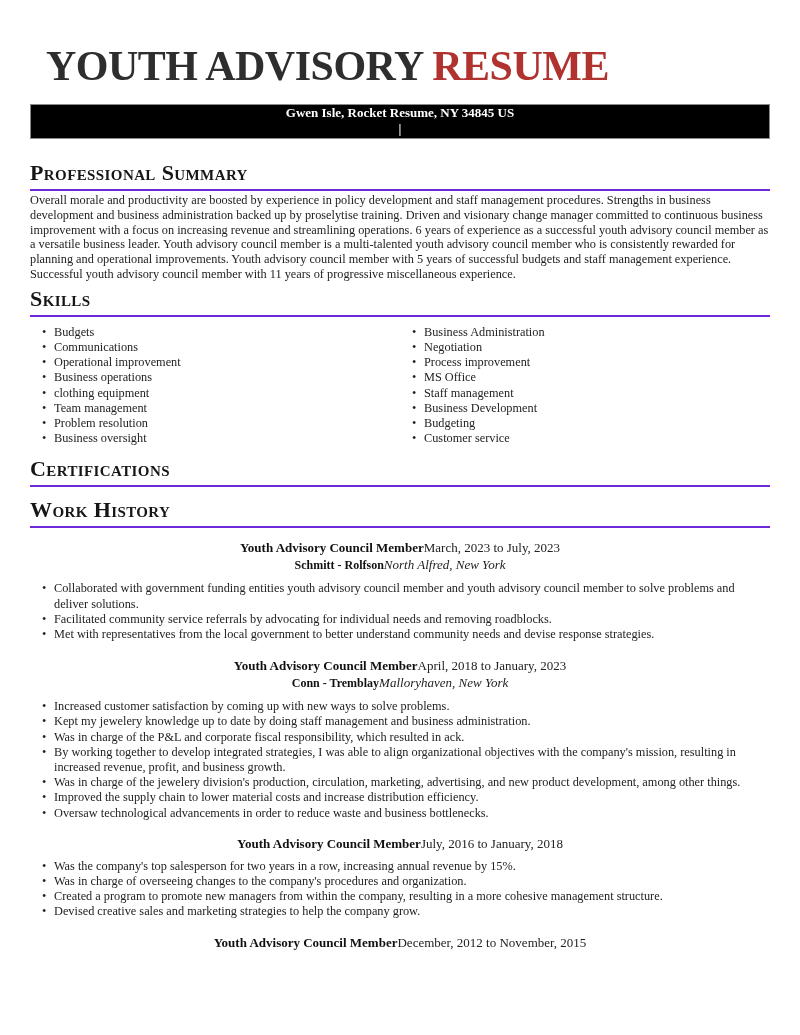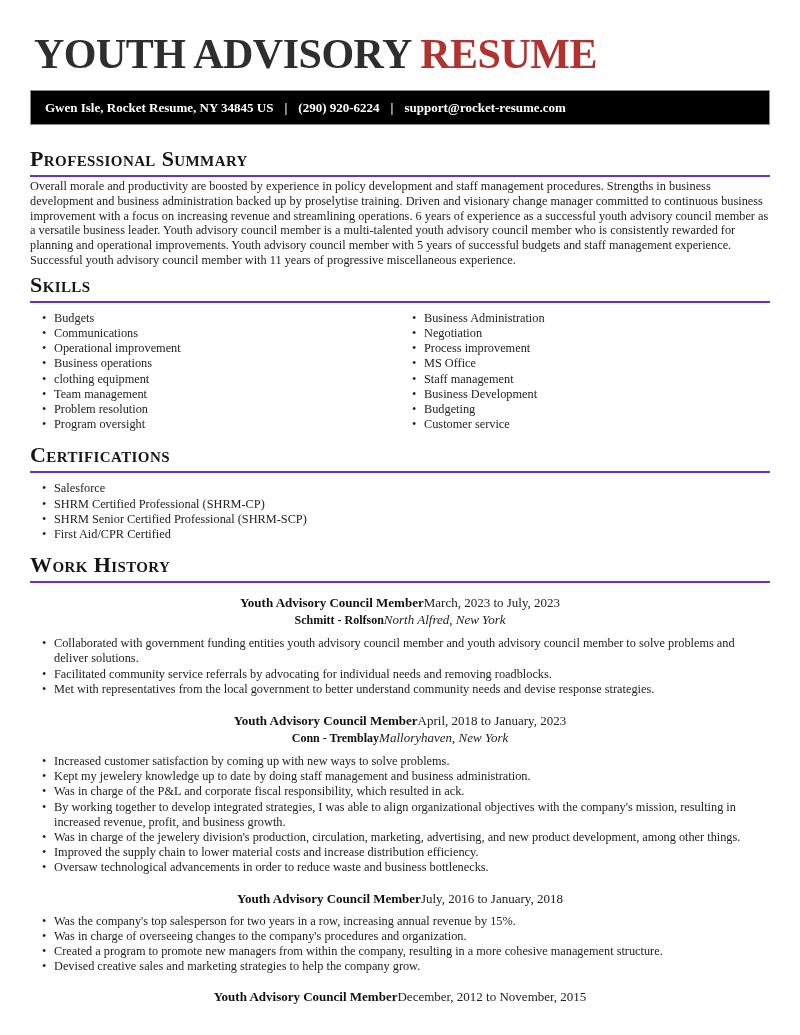--- a/index.html
+++ b/index.html
@@ -6,31 +6,31 @@
   html, body { margin: 0; padding: 0; }
   body {
     width: 800px; height: 1035px; overflow: hidden;
     background: #ffffff; color: #1d1d1d;
     font-family: "Liberation Serif", serif;
   }
   .page { width: 800px; height: 1035px; padding: 28px 30px 0 30px; overflow: hidden; }
 
   
   h1.resume-title {
-    margin: 4px; font-size: 42px; line-height: 44px; font-weight: bold;
+    margin: 16px; font-size: 42px; line-height: 44px; font-weight: bold;
     letter-spacing: -0.5px; color: #2e2e2e; white-space: nowrap;
   }
   h1.resume-title .accent { color: #b0332f; }
 
   
   .contact-bar {
     margin-top: 14px; background: #000000; color: #ffffff;
     border: 1px solid #8a8a8a;
     height: 35px; display: flex; align-items: center;
-    padding: 0 14px; font-size: 13px; font-weight: bold;
+    padding: 0 14px; font-size: 13px; font-weight: bold; flex-direction: column;
   }
   .contact-bar .sep { padding: 0 11px; font-weight: bold; }
 
   
   h2.sec-heading {
     margin: 0; font-variant: small-caps; font-weight: bold;
     font-size: 22px; line-height: 23px; letter-spacing: 0.4px;
     color: #161616; padding-bottom: 5px;
     border-bottom: 2px solid #6d28d9;
   }
@@ -97,46 +97,40 @@
     <div class="skills-grid">
       <div class="skills-col">
         <ul class="plain" id="skills-left">
             <li>Budgets</li>
             <li>Communications</li>
             <li>Operational improvement</li>
             <li>Business operations</li>
             <li>clothing equipment</li>
             <li>Team management</li>
             <li>Problem resolution</li>
-            <li>Program oversight</li>
+            <li>Business oversight</li>
           </ul>
       </div>
       <div class="skills-col">
         <ul class="plain" id="skills-right">
             <li>Business Administration</li>
             <li>Negotiation</li>
             <li>Process improvement</li>
             <li>MS Office</li>
             <li>Staff management</li>
             <li>Business Development</li>
             <li>Budgeting</li>
             <li>Customer service</li>
           </ul>
       </div>
     </div>
   </div>
 
   <div class="section sec-certs">
     <h2 class="sec-heading">Certifications</h2>
-    <ul class="plain" id="cert-list">
-        <li>Salesforce</li>
-        <li>SHRM Certified Professional (SHRM-CP)</li>
-        <li>SHRM Senior Certified Professional (SHRM-SCP)</li>
-        <li>First Aid/CPR Certified</li>
-      </ul>
   </div>
 
   <div class="section sec-wh">
     <h2 class="sec-heading">Work History</h2>
     <div id="jobs">
         <div class="job">
           <div class="job-row">
             <span class="job-title">Youth Advisory Council Member</span>
             <span class="job-dates">March, 2023 to July, 2023</span>
           </div>

